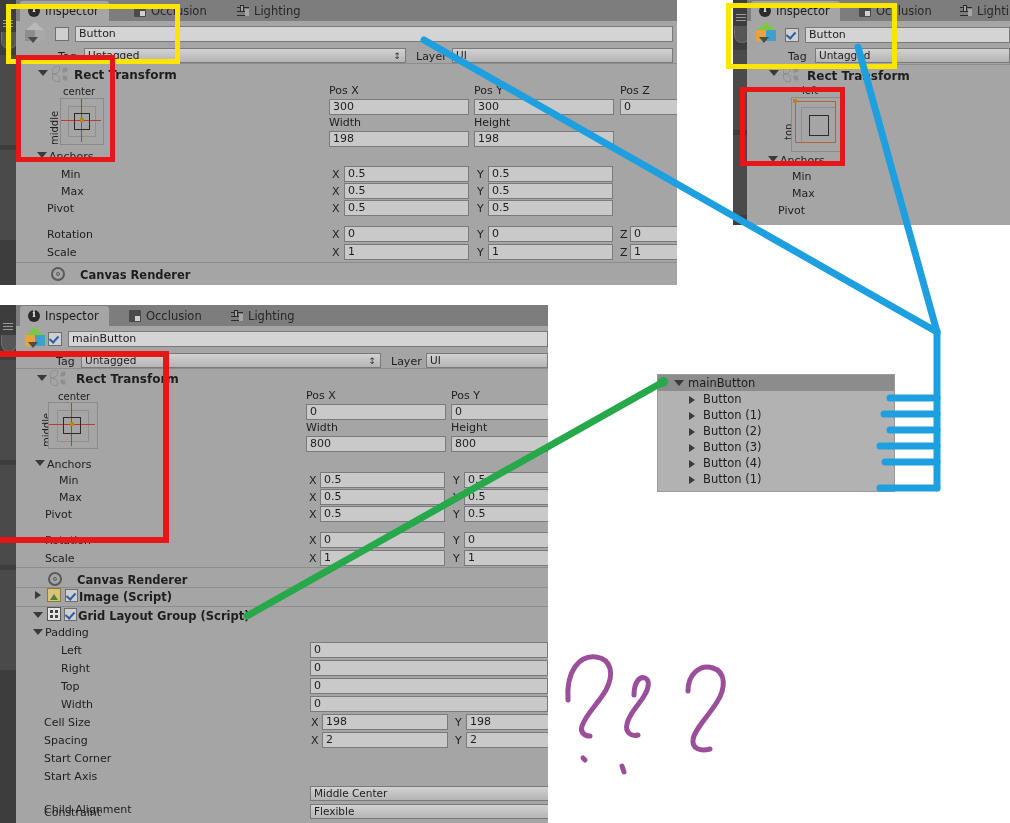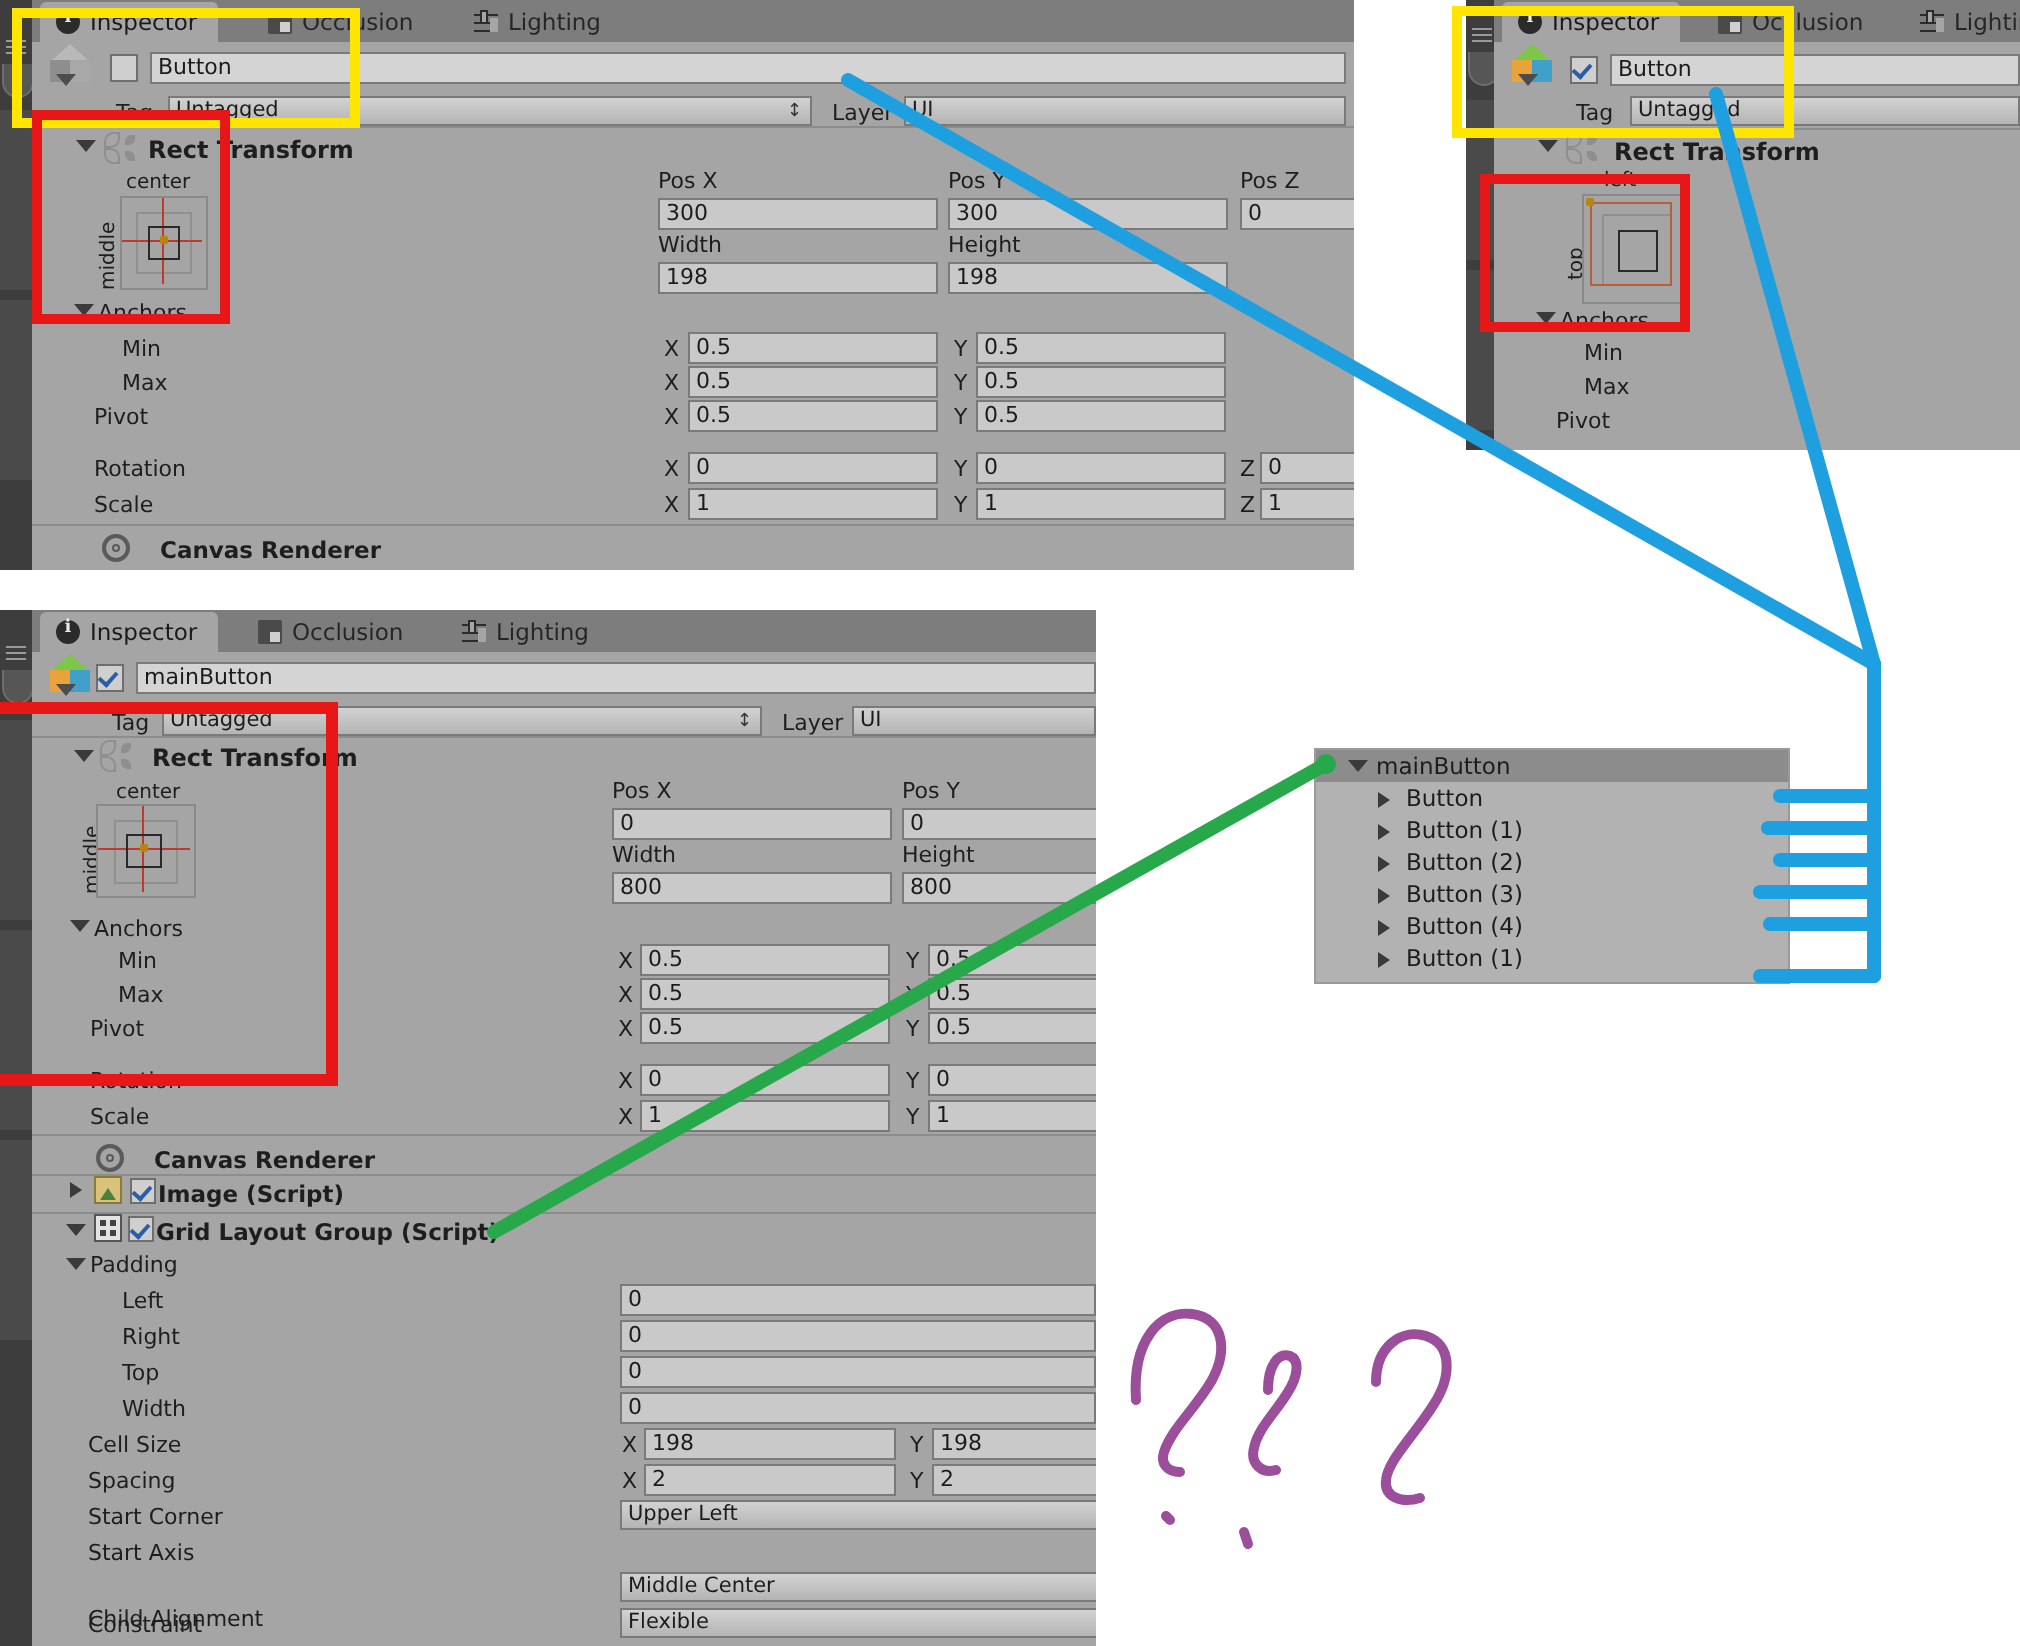--- a/index.html
+++ b/index.html
@@ -443,23 +443,20 @@
     <div class="lbl" style="left:439px;top:411px;">Y</div>
     <div class="fld" style="left:450px;top:409px;width:123px;">198</div>
 
     <div class="lbl" style="left:28px;top:429px;">Spacing</div>
     <div class="lbl" style="left:295px;top:429px;">X</div>
     <div class="fld" style="left:306px;top:427px;width:126px;">2</div>
     <div class="lbl" style="left:439px;top:429px;">Y</div>
     <div class="fld" style="left:450px;top:427px;width:123px;">2</div>
 
     <div class="lbl" style="left:28px;top:447px;">Start Corner</div>
-    <div class="popup" style="left:294px;top:445px;width:239px;">
-      <span>Upper Left</span>
-    </div>
     <div class="lbl" style="left:28px;top:465px;">Start Axis</div>
     <div class="lbl" style="left:28px;top:498px;">Child Alignment</div>
     <div class="popup" style="left:294px;top:481px;width:239px;">
       <span>Middle Center</span>
     </div>
     <div class="lbl" style="left:28px;top:501px;">Constraint</div>
     <div class="popup" style="left:294px;top:499px;width:239px;">
       <span>Flexible</span>
     </div>
   </div>

